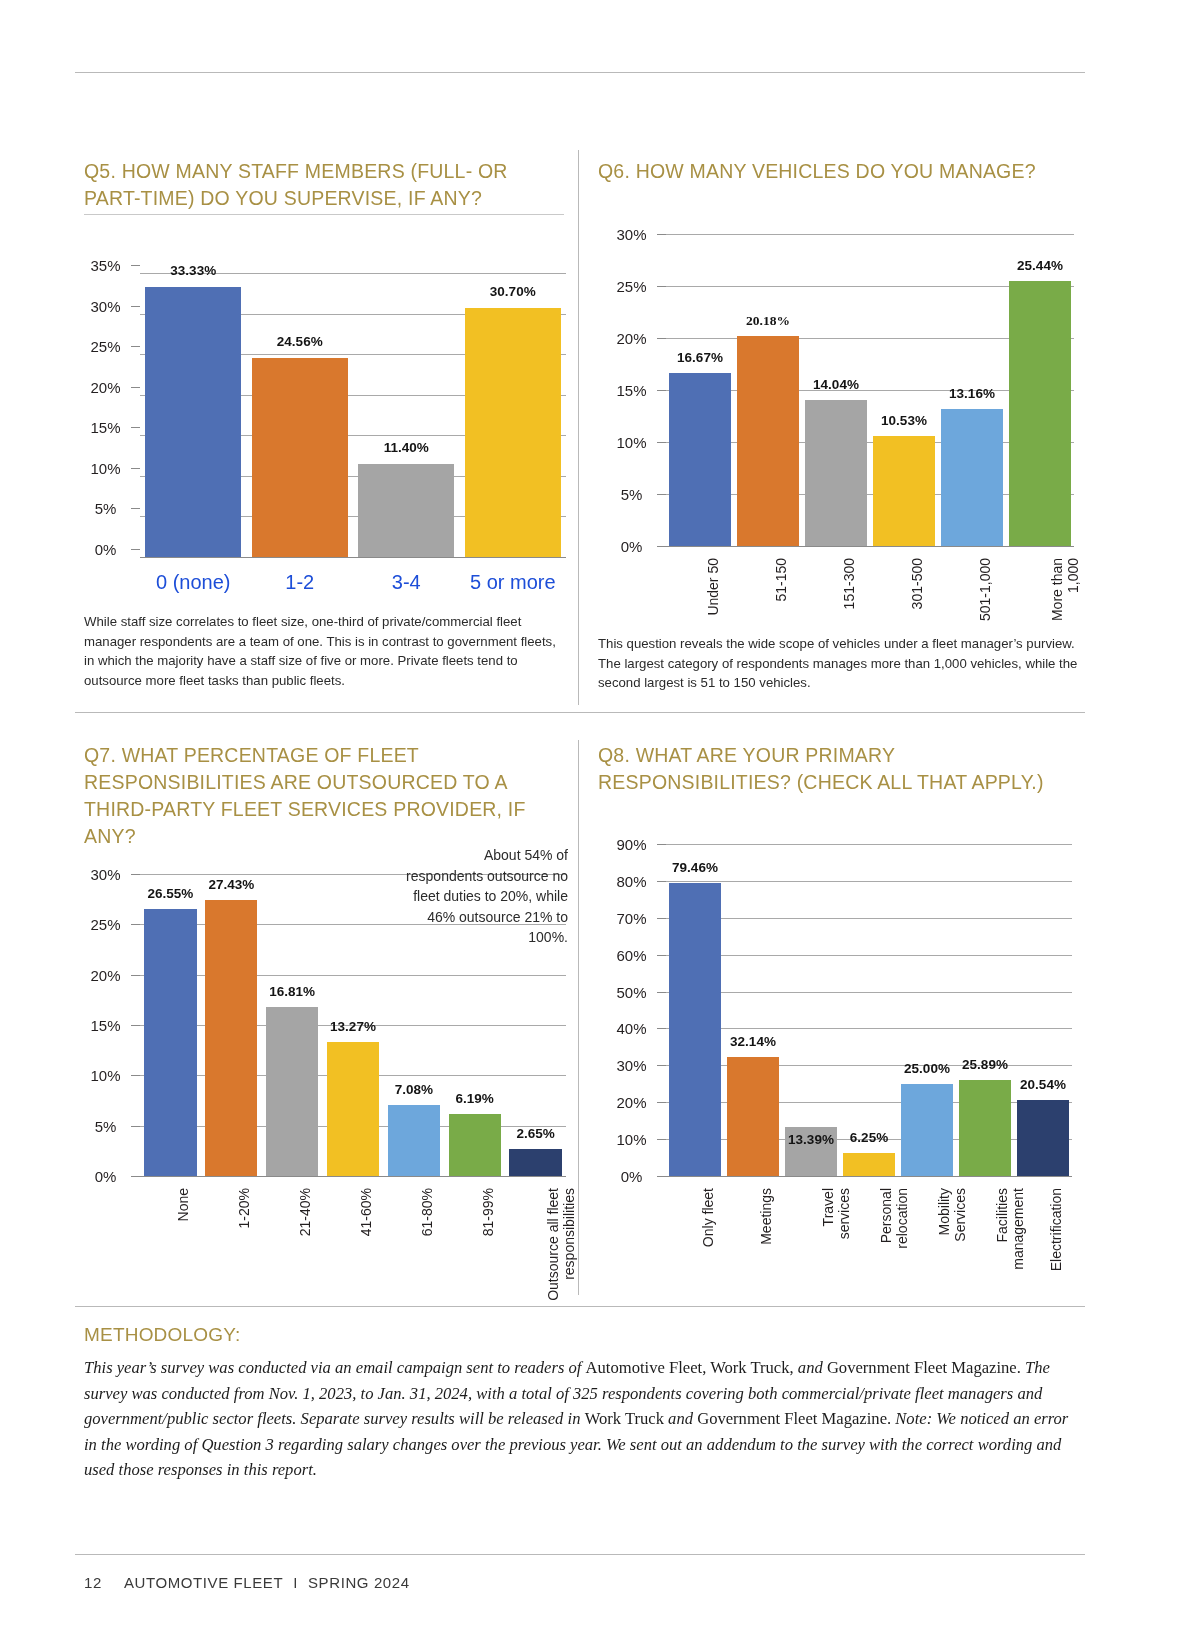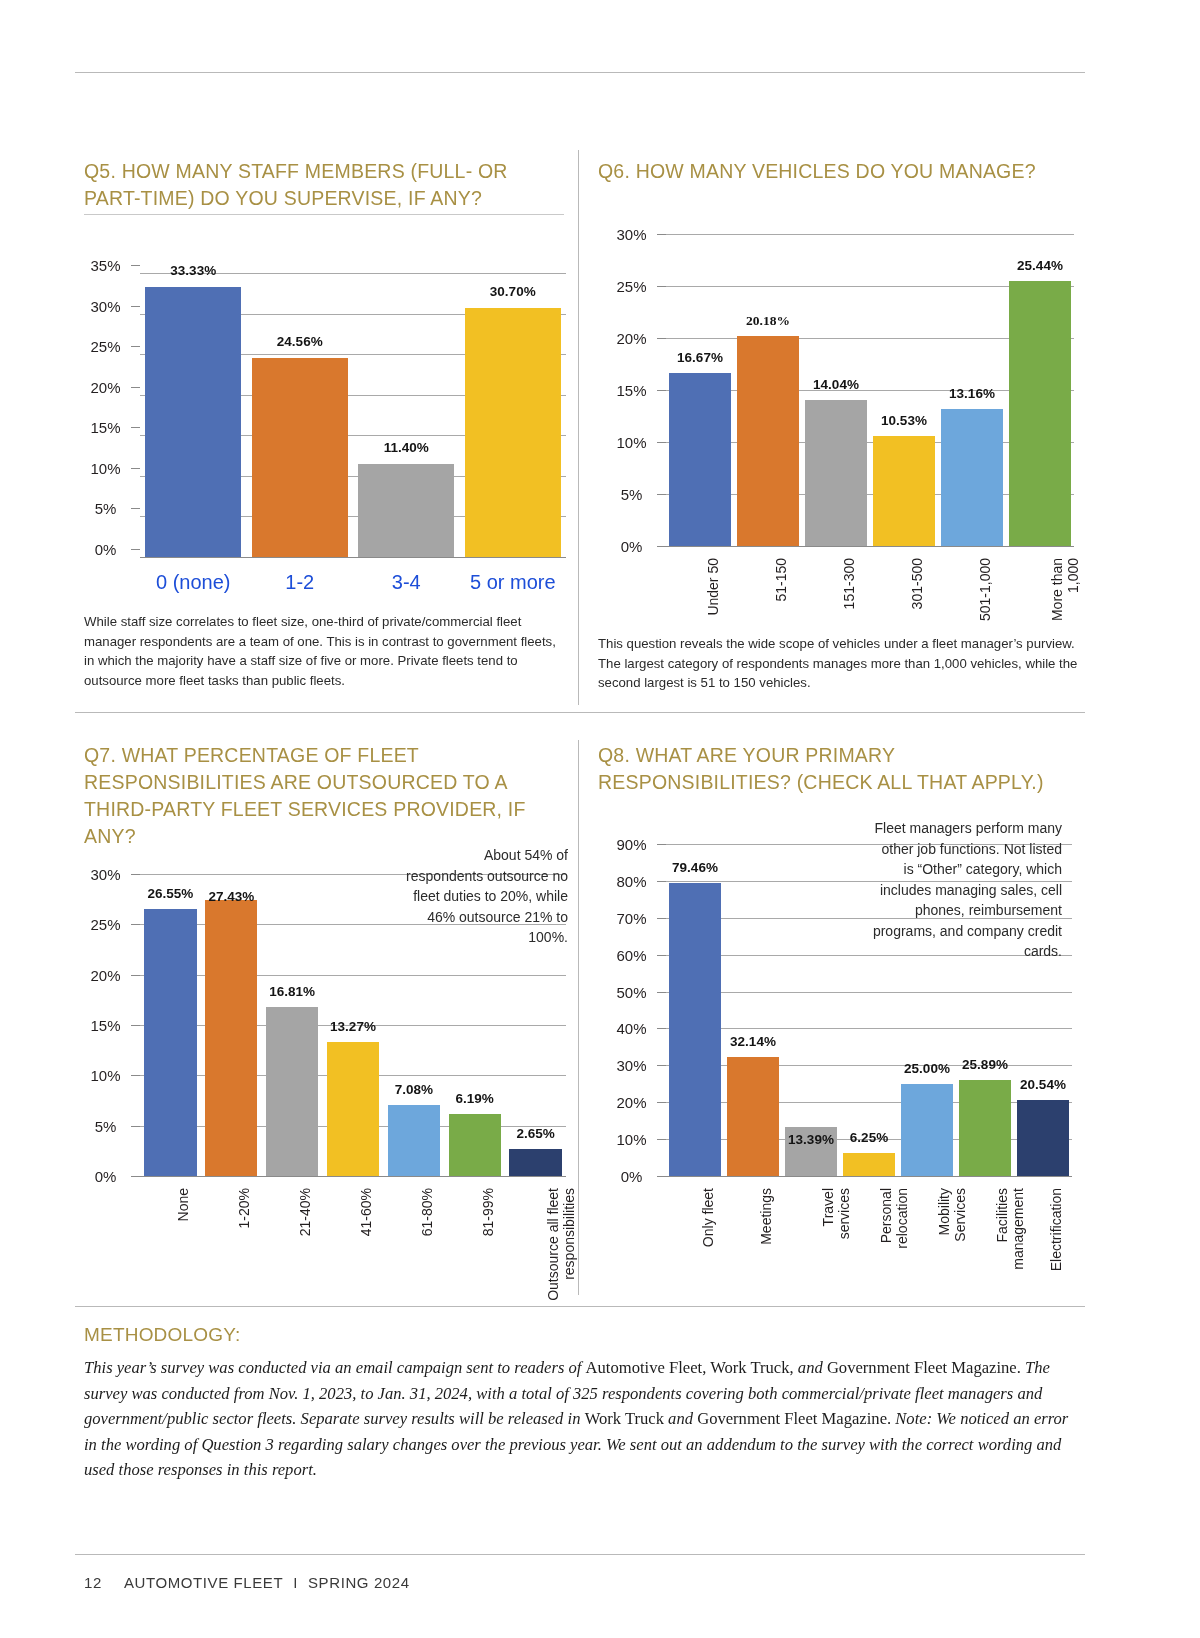--- a/index.html
+++ b/index.html
@@ -243,21 +243,21 @@
         <div class="gridline" style="top: 169px; width: 426px;"></div>
         <div class="gridline" style="top: 118.667px; width: 426px;"></div>
         <div class="gridline" style="top: 68.3333px; width: 426px;"></div>
         <div class="gridline" style="top: 18px; width: 426px;"></div>
         <div class="bar" style="left: 4.26px; width: 52.3371px; height: 267.27px; top: 52.73px; bottom: auto; background: rgb(79, 111, 180);"></div>
         <div class="barlabel" style="left: 30.4286px; top: 29.73px;">26.55%</div>
         <div class="xlabel-v" style="left: 36.4286px; top: 332px; text-align: right; transform-origin: left top; transform: rotate(-90deg) translate(-100%, 0px);">
           <div>None</div>
         </div>
         <div class="bar" style="left: 65.1171px; width: 52.3371px; height: 276.129px; top: 43.8713px; bottom: auto; background: rgb(217, 120, 45);"></div>
-        <div class="barlabel" style="left: 91.2857px; top: 20.8713px; margin-top: 12px;">27.43%</div>
+        <div class="barlabel" style="left: 91.2857px; top: 20.8713px;">27.43%</div>
         <div class="xlabel-v" style="left: 97.2857px; top: 332px; text-align: right; transform-origin: left top; transform: rotate(-90deg) translate(-100%, 0px);">
           <div>1-20%</div>
         </div>
         <div class="bar" style="left: 125.974px; width: 52.3371px; height: 169.221px; top: 150.779px; bottom: auto; background: rgb(165, 165, 165);"></div>
         <div class="barlabel" style="left: 152.143px; top: 127.779px;">16.81%</div>
         <div class="xlabel-v" style="left: 158.143px; top: 332px; text-align: right; transform-origin: left top; transform: rotate(-90deg) translate(-100%, 0px);">
           <div>21-40%</div>
         </div>
         <div class="bar" style="left: 186.831px; width: 52.3371px; height: 133.585px; top: 186.415px; bottom: auto; background: rgb(242, 192, 35);"></div>
         <div class="barlabel" style="left: 213px; top: 163.415px;">13.27%</div>
@@ -365,21 +365,20 @@
       <div class="ytick" style="top: 165.556px; left: 0px; width: 43px;">50%</div>
       <div class="ytick-dash" style="top: 128.667px; left: 47px;"></div>
       <div class="ytick" style="top: 128.667px; left: 0px; width: 43px;">60%</div>
       <div class="ytick-dash" style="top: 91.7778px; left: 47px;"></div>
       <div class="ytick" style="top: 91.7778px; left: 0px; width: 43px;">70%</div>
       <div class="ytick-dash" style="top: 54.8889px; left: 47px;"></div>
       <div class="ytick" style="top: 54.8889px; left: 0px; width: 43px;">80%</div>
       <div class="ytick-dash" style="top: 18px; left: 47px;"></div>
       <div class="ytick" style="top: 18px; left: 0px; width: 43px;">90%</div>
     </div>
-  <div class="sidenote" style="left:872px;top:818px;width:190px;">Fleet managers perform many other job functions. Not listed is “Other” category, which includes managing sales, cell phones, reimbursement programs, and company credit cards.</div>
 
   <div class="meth-head" style="left:84px;top:1324px;">METHODOLOGY:</div>
   <div class="meth-body" style="left:84px;top:1355px;width:1000px;">
     <span>This year’s survey was conducted via an email campaign sent to readers of </span><span class="rom">Automotive Fleet, Work Truck,</span><span> and </span><span class="rom">Government Fleet Magazine.</span>
     <span>The survey was conducted from Nov. 1, 2023, to Jan. 31, 2024, with a total of 325 respondents covering both commercial/private fleet managers</span>
     <span>and government/public sector fleets. Separate survey results will be released in </span><span class="rom">Work Truck</span><span> and </span><span class="rom">Government Fleet Magazine.</span><span> Note: We noticed</span>
     <span>an error in the wording of Question 3 regarding salary changes over the previous year. We sent out an addendum to the survey with the correct</span>
     <span>wording and used those responses in this report.</span>
   </div>
 

